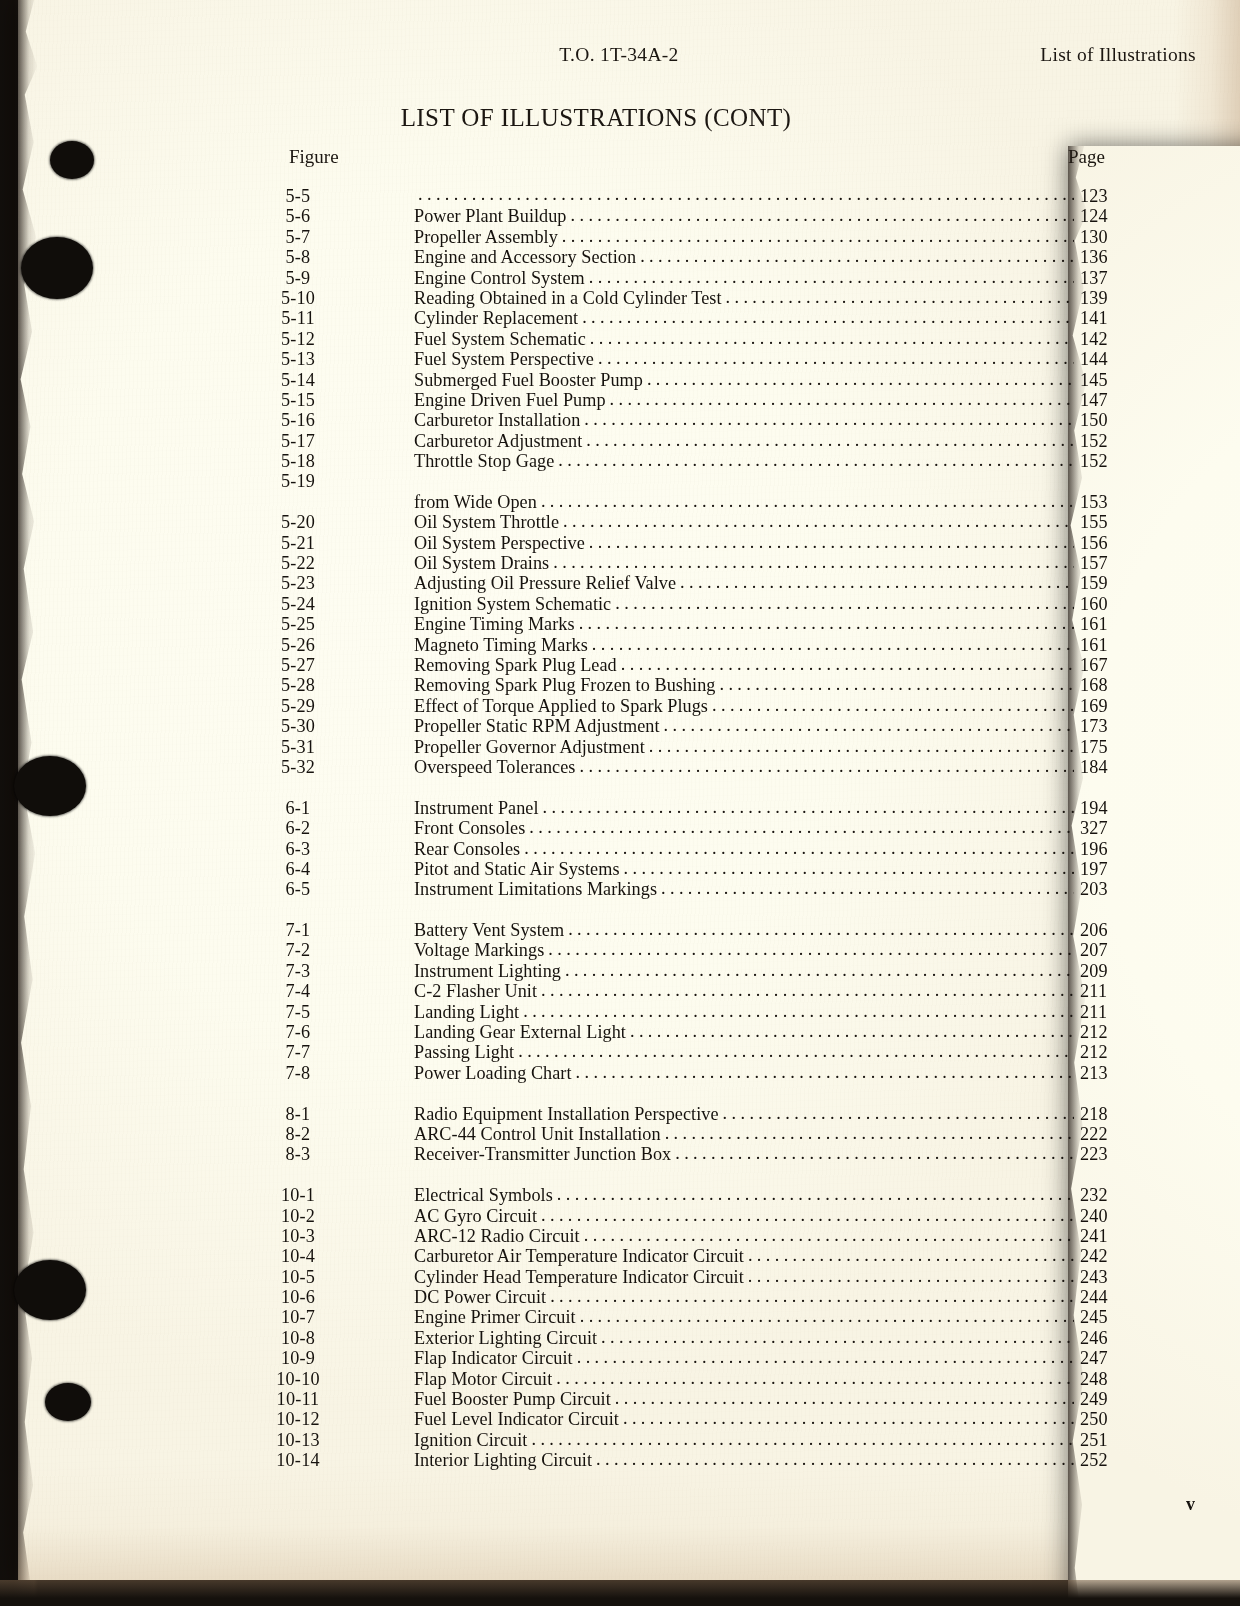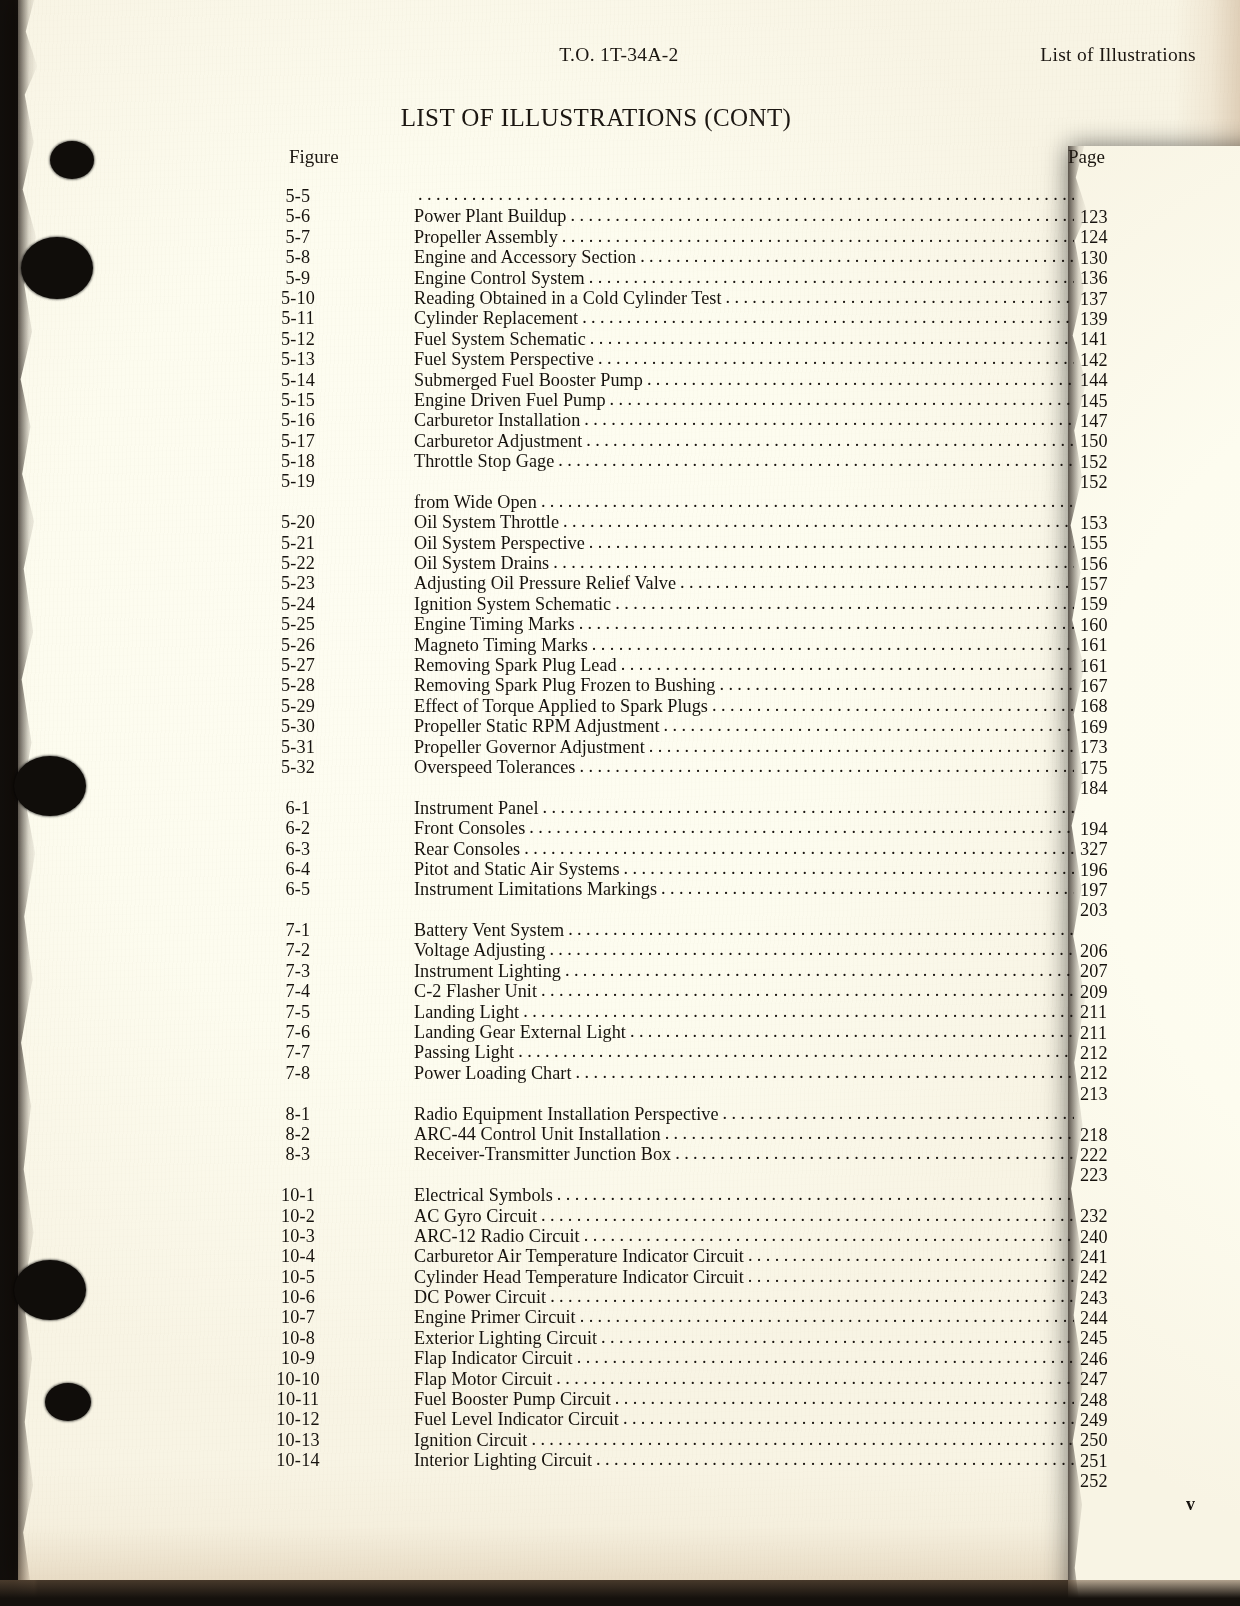--- a/index.html
+++ b/index.html
@@ -175,21 +175,20 @@
     font-size: 18.2px;
     line-height: 1;
     transform: translateY(-1px);
   }
   .row .pg {
     position: absolute;
     left: 1062px;
     width: 56px;
     text-align: left;
     letter-spacing: .2px;
-    margin-top: 21px;
   }
   .row.cont .body { left: 396px; }
 
   .spacer { height: 20.4px; }
 
   .folio {
     position: absolute;
     left: 1168px;
     top: 1494px;
     font-size: 18px;
@@ -501,21 +500,21 @@
           <span class="fig">7-1</span>
           <span class="body">
             <span class="title">Battery Vent System</span>
             <span class="leader">........................................................................................................................</span>
           </span>
           <span class="pg">206</span>
         </div>
         <div class="row">
           <span class="fig">7-2</span>
           <span class="body">
-            <span class="title">Voltage Adjusting</span>
+            <span class="title">Voltage Markings</span>
             <span class="leader">........................................................................................................................</span>
           </span>
           <span class="pg">207</span>
         </div>
         <div class="row">
           <span class="fig">7-3</span>
           <span class="body">
             <span class="title">Instrument Lighting</span>
             <span class="leader">........................................................................................................................</span>
           </span>

